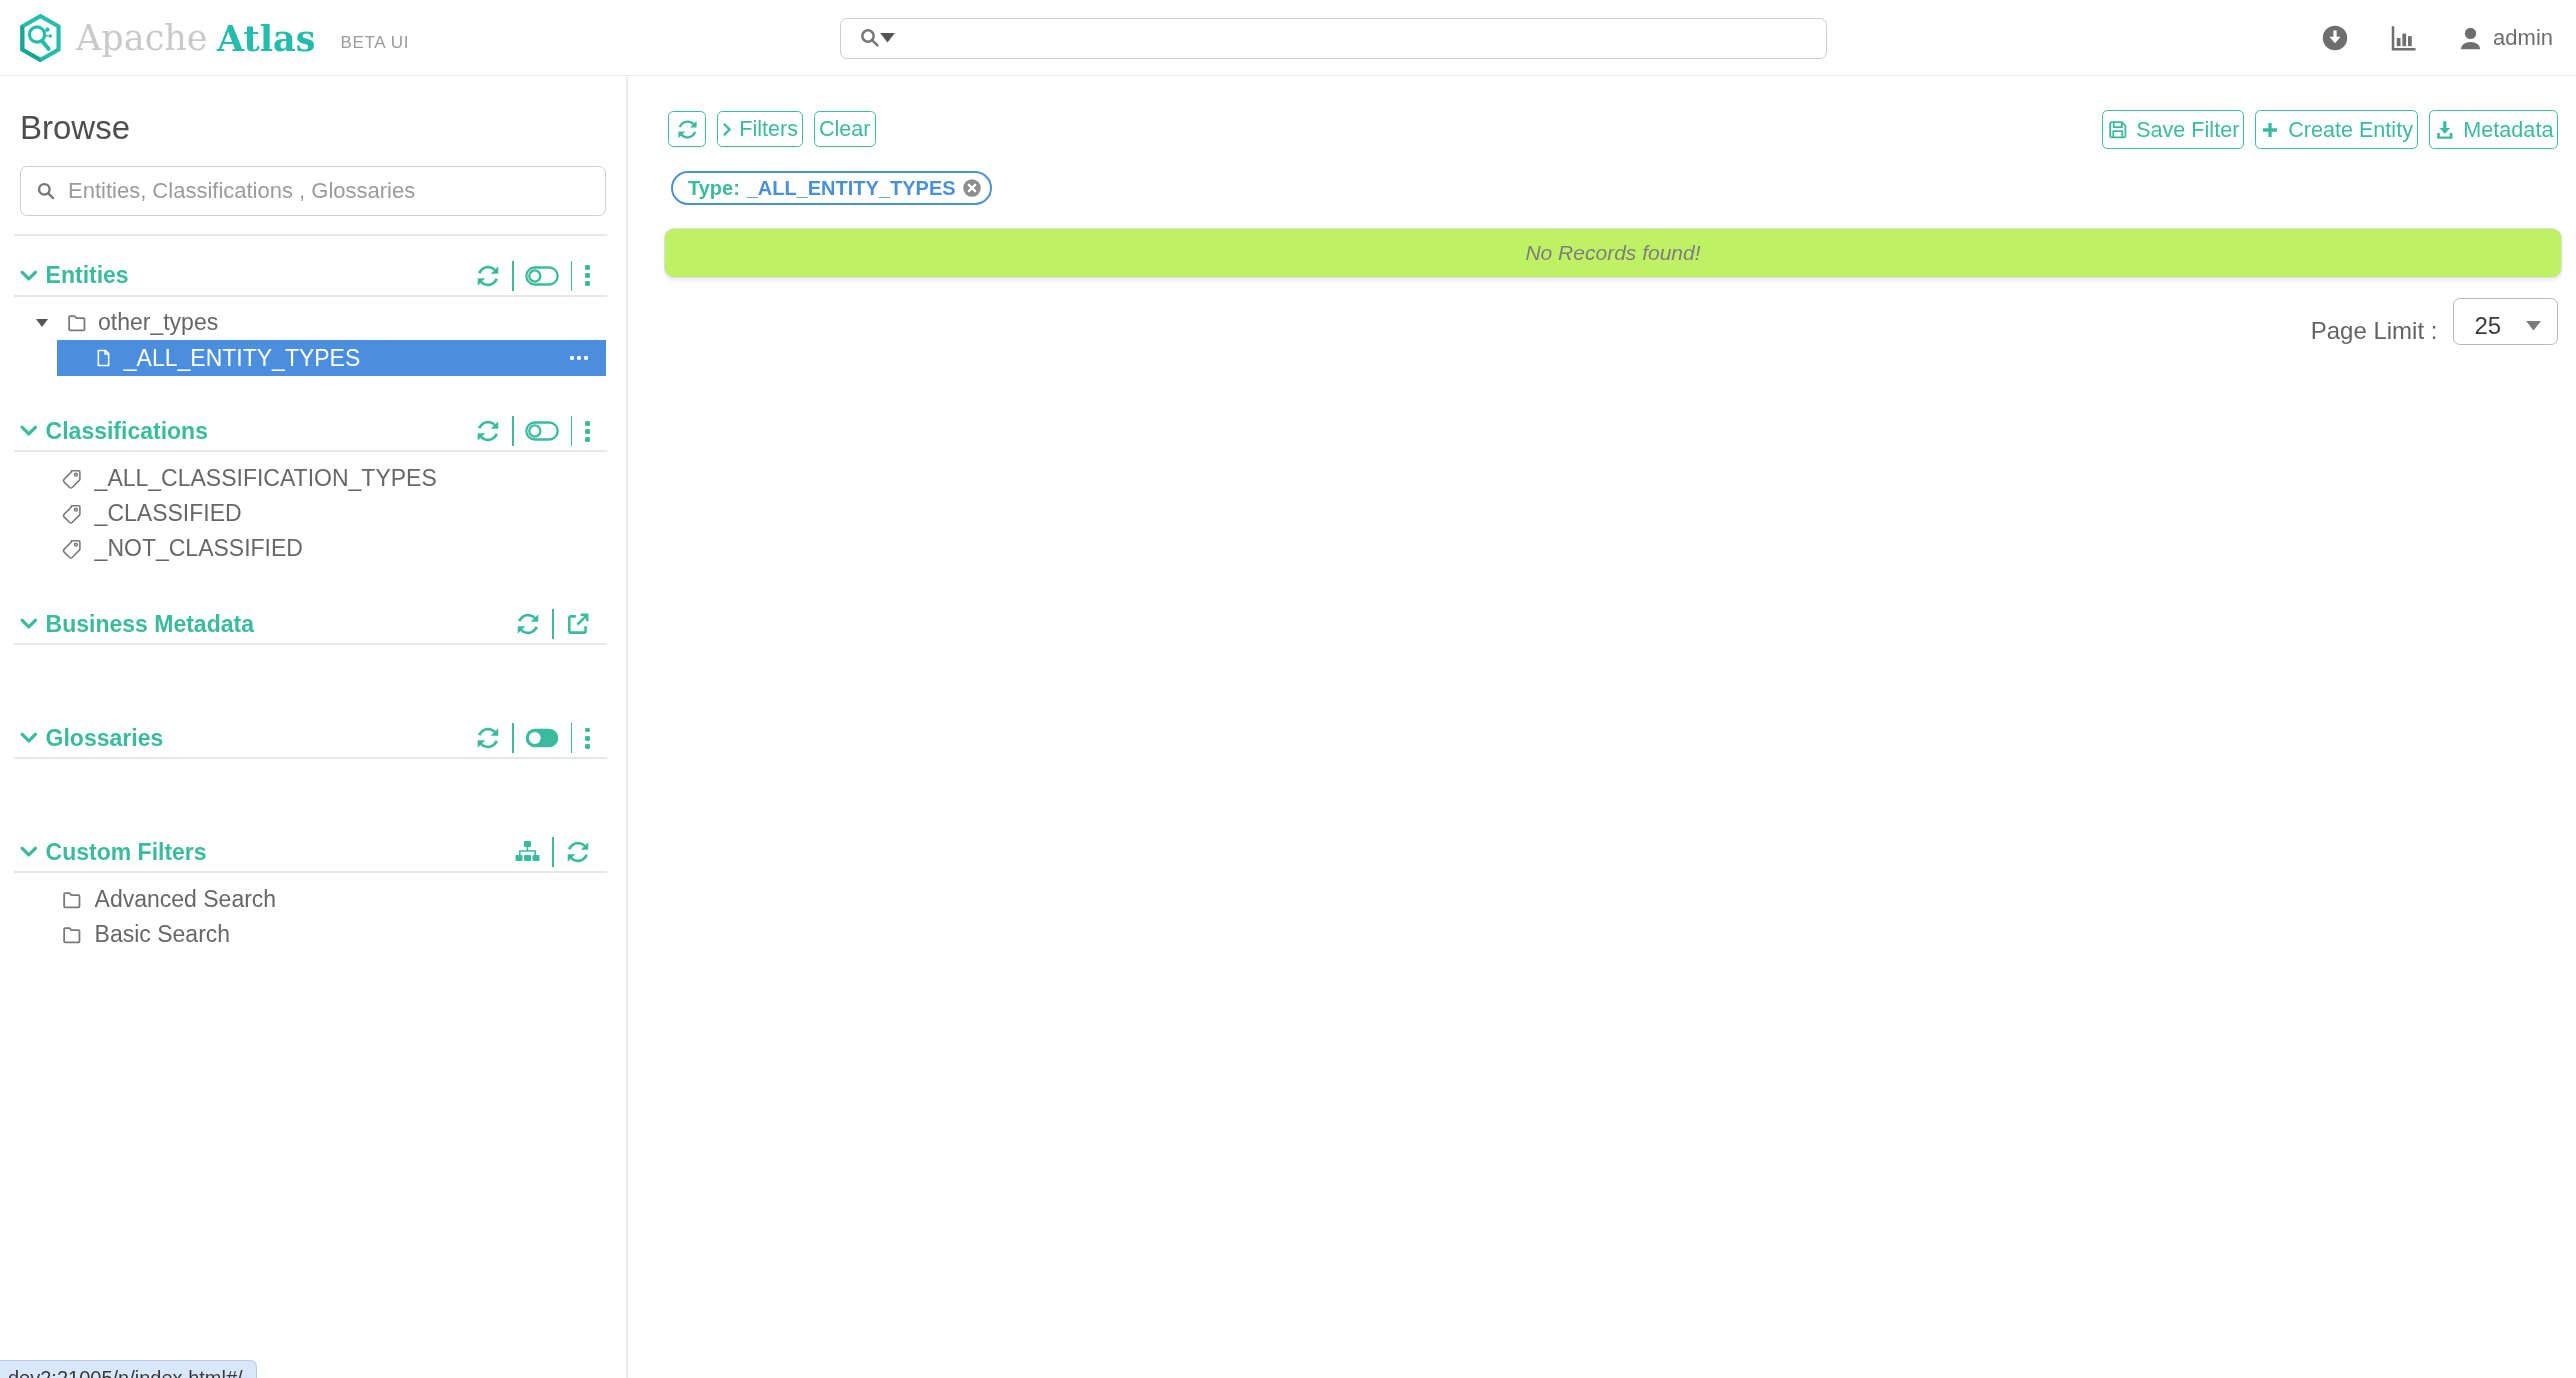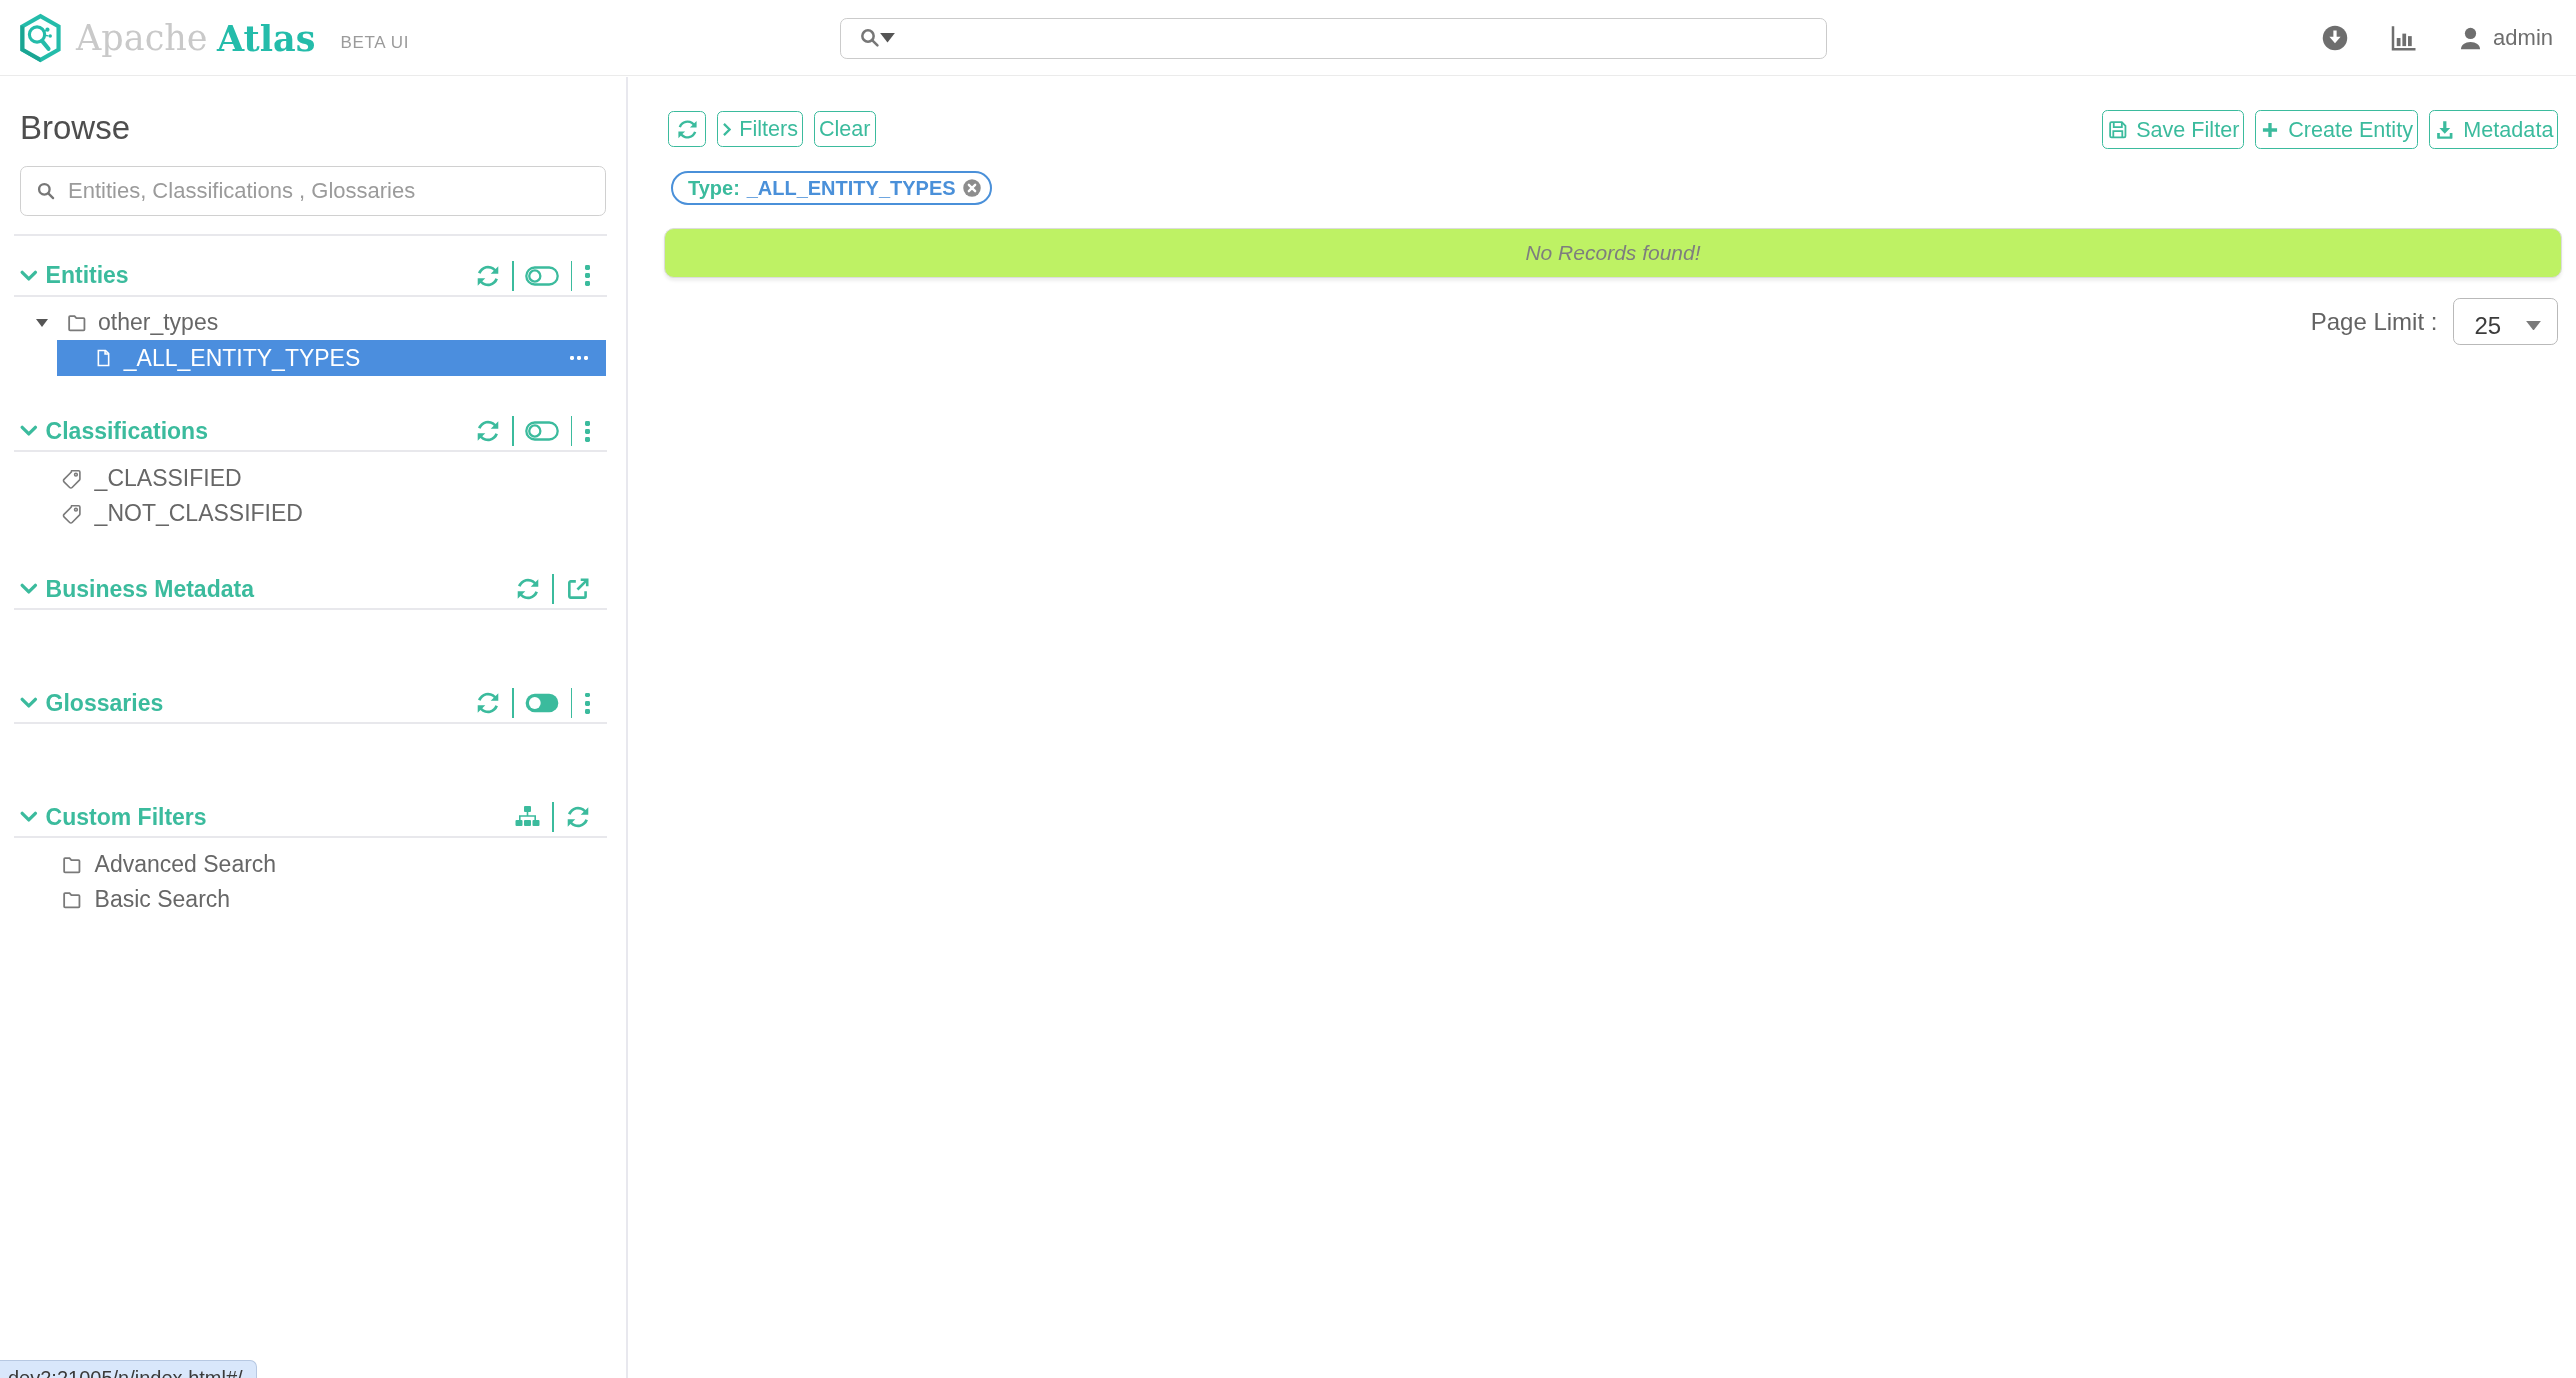--- a/index.html
+++ b/index.html
@@ -93,21 +93,21 @@
   .filter-tag .pfx { font-size:20px; font-weight:bold; color:#3bbb9d; }
   .filter-tag .val { font-size:20px; font-weight:bold; color:#4a90d9; margin-left:6.8px; }
   .filter-tag .close { margin-left:6.8px; cursor:pointer; }
 
   .no-records { position:absolute; left:34px; right:14px; top:151px; height:50px;
                 border:1.4px solid #dcdcdc; border-radius:10px; background:#bef264;
                 box-shadow:0 2.7px 3.4px rgba(0,0,0,0.07);
                 display:flex; align-items:center; justify-content:center;
                 font-size:21px; font-style:italic; color:#7e7e7e; }
 
-  .page-limit { position:absolute; right:17.6px; top:221px; display:flex; align-items:center; }
+  .page-limit { position:absolute; right:17.6px; top:221px; display:flex; align-items:flex-end; }
   .page-limit-label { font-size:24px; color:#636363; margin-right:16px; }
   .page-limit-select { width:105px; height:47px; border:1.4px solid #b9b9b9; border-radius:6.8px;
                        display:flex; align-items:center; justify-content:space-between;
                        padding:8px 16px 0 20px; font-size:24px; color:#3c3c3c; cursor:pointer;
                        background:#fff; }
   .page-limit-select .caret { color:#7a7a7a; }
 
   
   .status-bubble { position:absolute; left:0; top:1360px; background:#d9e7fb;
                    border:1.4px solid #b7c8e2; border-left:none; border-bottom:none;
@@ -285,20 +285,29 @@
   <div class="section-underline"></div>
 
   <div class="leaf-list">
     <div class="leaf-row">
       <span class="ic">
         <svg width="21.6" height="21.6" viewBox="0 0 24 24" fill="none" stroke="currentColor" stroke-width="1.8">
           <path d="M11.8 3h7.7a1.5 1.5 0 0 1 1.5 1.5v7.7a1.9 1.9 0 0 1-.56 1.35l-8.1 8.1a1.9 1.9 0 0 1-2.7 0l-6.3-6.3a1.9 1.9 0 0 1 0-2.7l8.1-8.1A1.9 1.9 0 0 1 11.8 3z"></path>
           <circle cx="16.6" cy="7.4" r="1.5"></circle>
         </svg>
       </span>
+      <span class="lbl">_ALL_CLASSIFICATION_TYPES</span>
+    </div>
+    <div class="leaf-row">
+      <span class="ic">
+        <svg width="21.6" height="21.6" viewBox="0 0 24 24" fill="none" stroke="currentColor" stroke-width="1.8">
+          <path d="M11.8 3h7.7a1.5 1.5 0 0 1 1.5 1.5v7.7a1.9 1.9 0 0 1-.56 1.35l-8.1 8.1a1.9 1.9 0 0 1-2.7 0l-6.3-6.3a1.9 1.9 0 0 1 0-2.7l8.1-8.1A1.9 1.9 0 0 1 11.8 3z"></path>
+          <circle cx="16.6" cy="7.4" r="1.5"></circle>
+        </svg>
+      </span>
       <span class="lbl">_CLASSIFIED</span>
     </div>
     <div class="leaf-row">
       <span class="ic">
         <svg width="21.6" height="21.6" viewBox="0 0 24 24" fill="none" stroke="currentColor" stroke-width="1.8">
           <path d="M11.8 3h7.7a1.5 1.5 0 0 1 1.5 1.5v7.7a1.9 1.9 0 0 1-.56 1.35l-8.1 8.1a1.9 1.9 0 0 1-2.7 0l-6.3-6.3a1.9 1.9 0 0 1 0-2.7l8.1-8.1A1.9 1.9 0 0 1 11.8 3z"></path>
           <circle cx="16.6" cy="7.4" r="1.5"></circle>
         </svg>
       </span>
       <span class="lbl">_NOT_CLASSIFIED</span>

